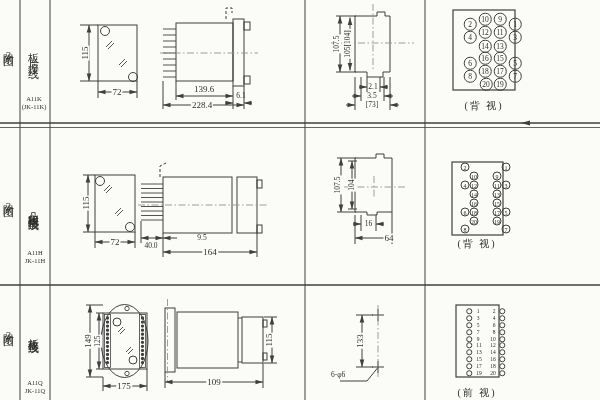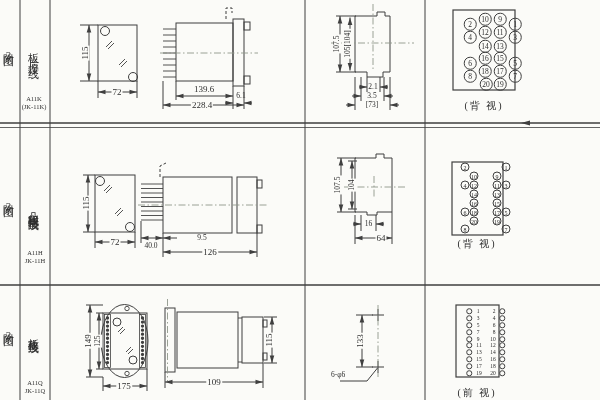--- a/index.html
+++ b/index.html
@@ -265,25 +265,25 @@
 <div class="t cap" style="left:484px;top:106px;">(背 视)</div>
 
 <div class="t vtext ls2" style="left:8px;top:205px;">附图3</div>
 <div class="t vtext" style="left:33px;top:207px;">凸出式板后接线</div>
 <div class="t model" style="left:35px;top:253px;">A11H</div>
 <div class="t model" style="left:35px;top:261px;">JK-11H</div>
 <div class="t dim rot" style="left:86px;top:203px;">115</div>
 <div class="t dim" style="left:115px;top:242px;">72</div>
 <div class="t dim sm nomask" style="left:182px;top:238px;margin-left:20px;">9.5</div>
 <div class="t dim sm nomask" style="left:151px;top:246px;">40.0</div>
-<div class="t dim" style="left:210px;top:252px;">126</div>
+<div class="t dim" style="left:210px;top:252px;">164</div>
 <div class="t dim sm rot" style="left:338px;top:185px;">107.5</div>
 <div class="t dim sm rot" style="left:351.5px;top:185px;">104</div>
 <div class="t dim sm nomask" style="left:368.5px;top:224px;">16</div>
-<div class="t dim" style="left:381px;top:238px;">64</div>
+<div class="t dim" style="left:389px;top:238px;">64</div>
 <div class="t cap" style="left:477px;top:244px;">(背 视)</div>
 
 <div class="t vtext ls2" style="left:8px;top:334px;">附图3</div>
 <div class="t vtext" style="left:33px;top:332px;">板前接线</div>
 <div class="t model" style="left:35px;top:383px;">A11Q</div>
 <div class="t model" style="left:35px;top:391px;">JK-11Q</div>
 <div class="t dim rot" style="left:88px;top:341px;">149</div>
 <div class="t dim sm rot" style="left:98px;top:341px;">125</div>
 <div class="t dim" style="left:124px;top:386px;">175</div>
 <div class="t dim rot" style="left:269px;top:340px;">115</div>

